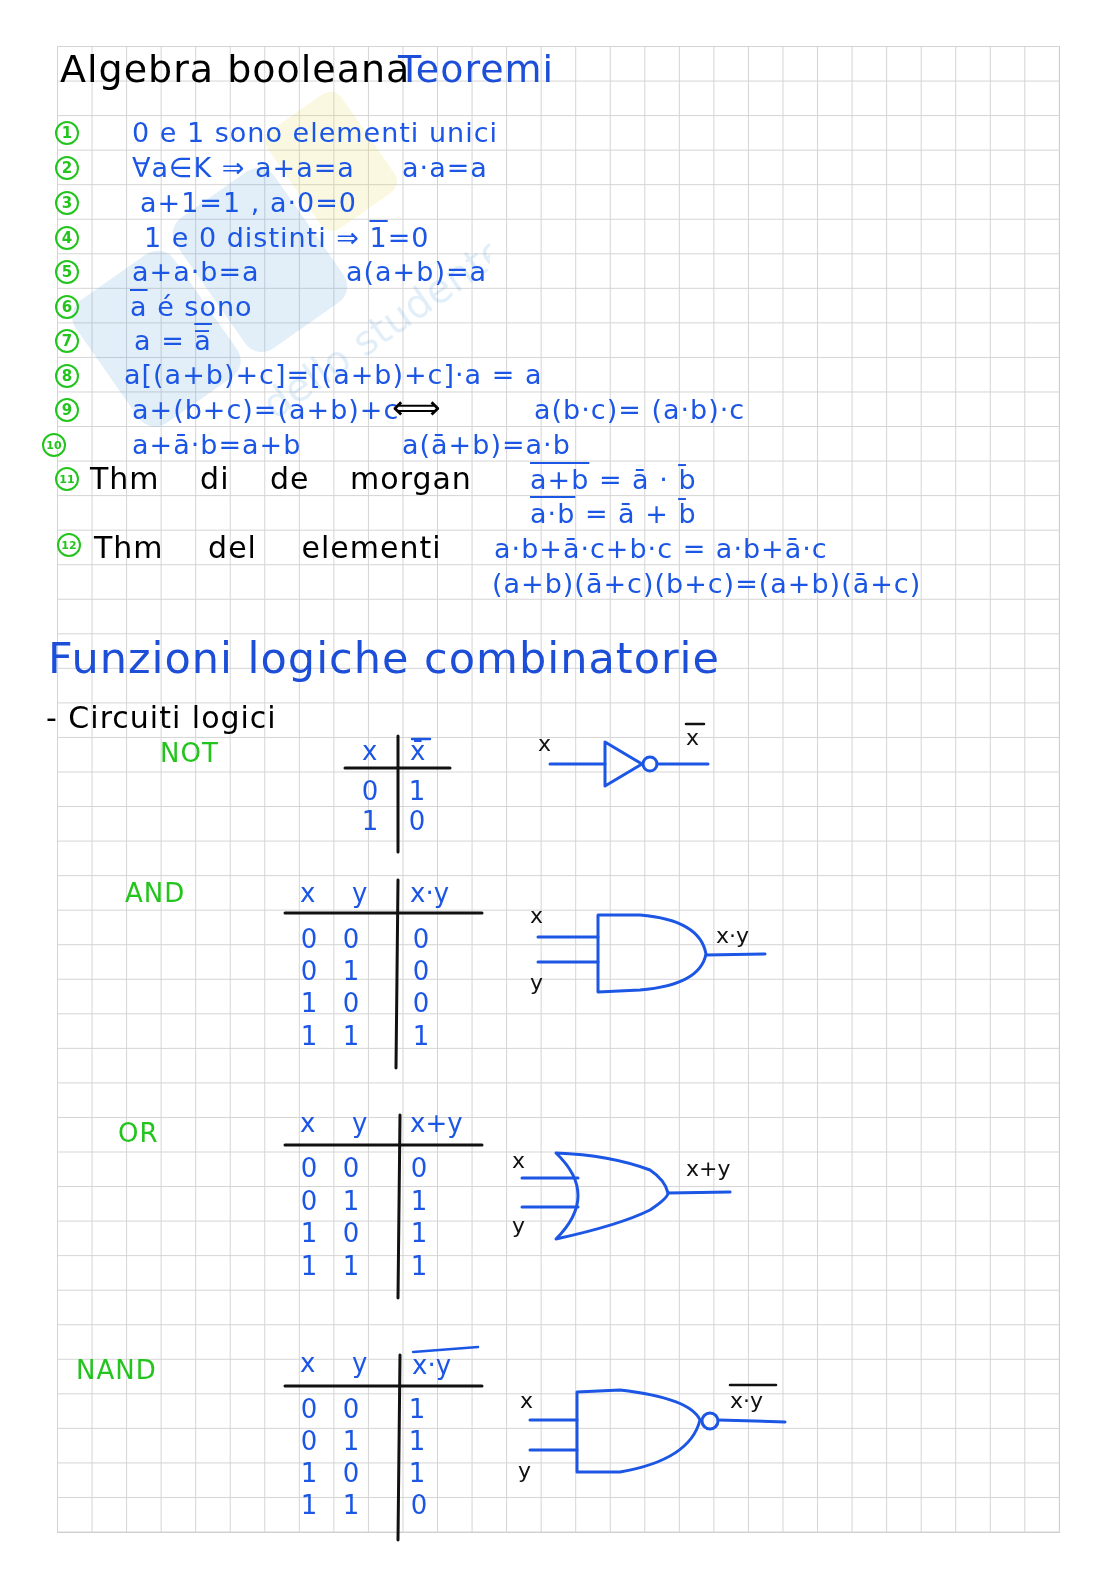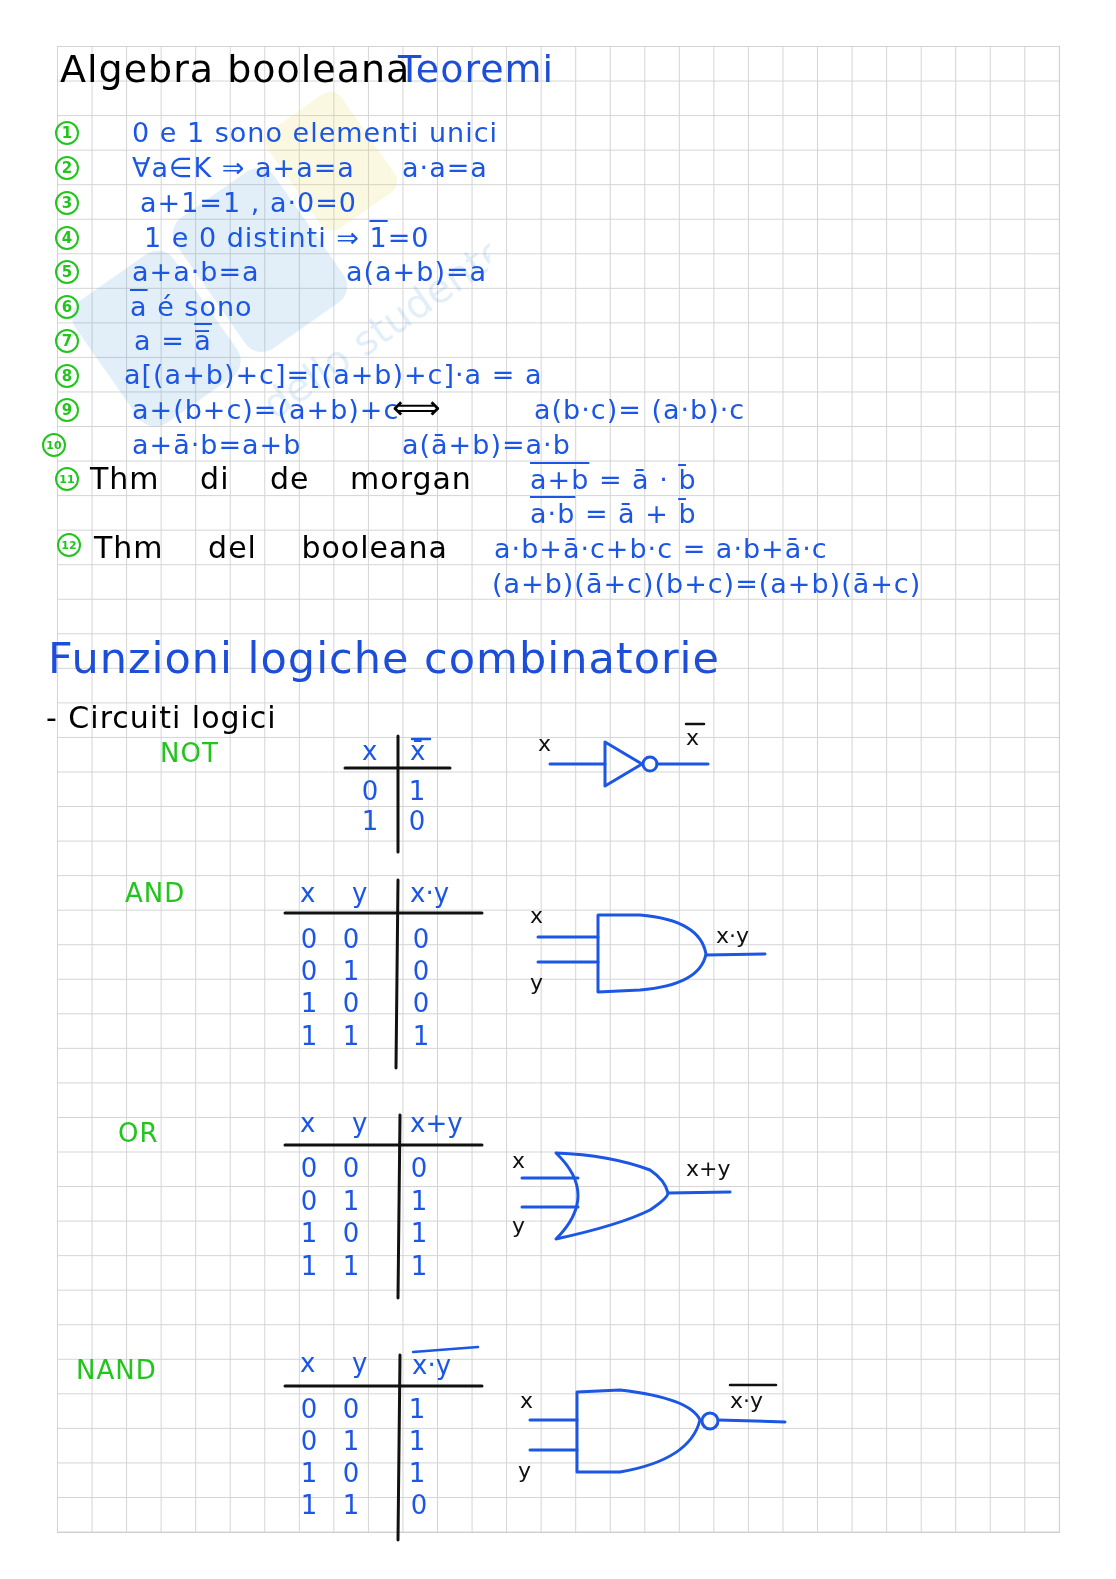--- a/index.html
+++ b/index.html
@@ -90,21 +90,21 @@
   <div class="num sm" style="left:55px;top:467px;">11</div>
   <div class="t black hand" style="left:90px;top:464px;font-size:30px;word-spacing:30px;">Thm di de morgan</div>
   <div class="t line blue hand" style="left:490px;top:466px;">
     <span class="ol">a+b</span> <span>= ā · b̄</span>
   </div>
   <div class="t line blue hand" style="left:490px;top:500px;">
     <span class="ol">a·b</span> <span>= ā + b̄</span>
   </div>
 
   <div class="num sm" style="left:57px;top:533px;">12</div>
-  <div class="t black hand" style="left:94px;top:533px;font-size:30px;word-spacing:34px;">Thm del booleana</div>
+  <div class="t black hand" style="left:94px;top:533px;font-size:30px;word-spacing:34px;">Thm del elementi</div>
   <div class="t line blue hand" style="left:454px;top:535px;">a·b+ā·c+b·c = a·b+ā·c</div>
   <div class="t line blue hand" style="left:452px;top:570px;">(a+b)(ā+c)(b+c)=(a+b)(ā+c)</div>
 </div>
 
 <div class="t red hand" style="left:48px;top:637px;font-size:43px;">Funzioni logiche combinatorie</div>
 <div class="t black hand" style="left:46px;top:703px;font-size:30px;">- Circuiti logici</div>
 
 <div class="t green hand" style="left:160px;top:740px;font-size:26px;">NOT</div>
 <div class="t green hand" style="left:125px;top:880px;font-size:26px;">AND</div>
 <div class="t green hand" style="left:118px;top:1120px;font-size:26px;">OR</div>

